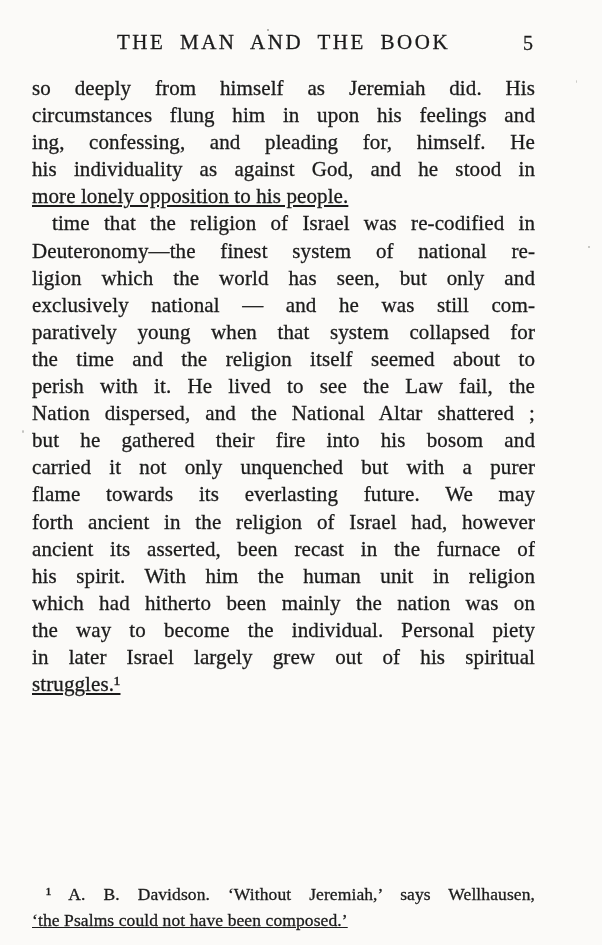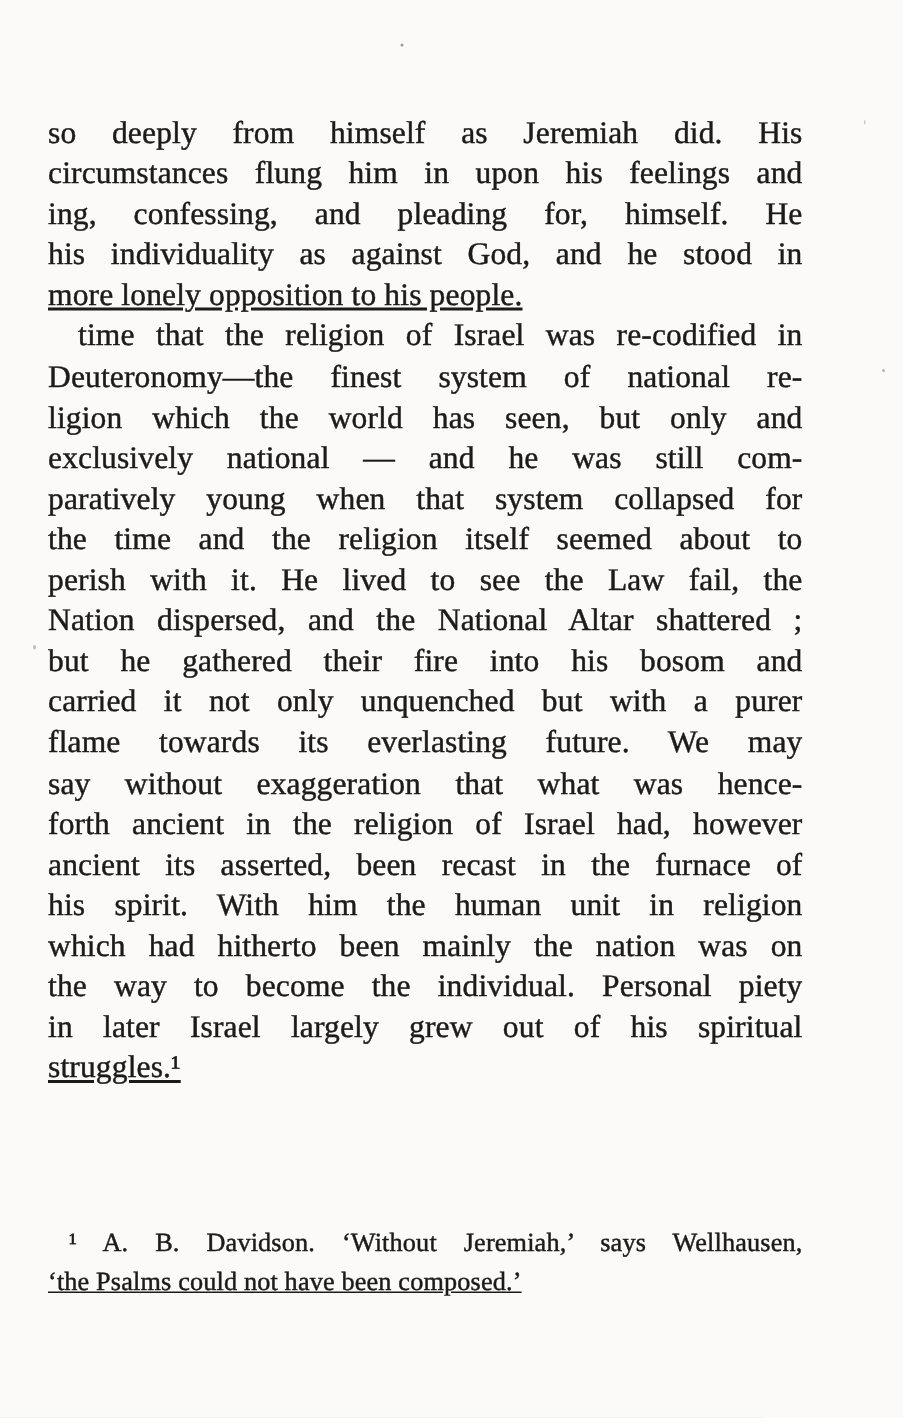--- a/index.html
+++ b/index.html
@@ -62,21 +62,21 @@
     text-align-last: left;
     text-decoration: underline;
   }
   .para.indent-first .line:first-child {
     text-indent: 20px;
   }
 
   
   .footnote {
     position: absolute;
-    top: 816px;
+    top: 882px;
     left: 32px;
     width: 503px;
     font-size: 17.5px;
     line-height: 25.5px;
     letter-spacing: 0.1px;
   }
   .footnote .line {
     height: 25.5px;
   }
   .footnote.indent-first .line:first-child {
@@ -92,20 +92,24 @@
   .speck.s1 { left: 267px; top: 29px;  width: 2px; height: 2px; }
   .speck.s2 { left: 22px;  top: 430px; width: 2px; height: 3px; opacity: .6; }
   .speck.s3 { left: 588px; top: 246px; width: 2px; height: 2px; opacity: .7; }
   .speck.s4 { left: 576px; top: 80px;  width: 1px; height: 3px; opacity: .5; }
 </style>
 </head>
 <body>
 
 <div class="book-page">
 
+  <div class="running-header">
+    <div class="title">THE MAN AND THE BOOK</div>
+    <div class="pagenum">5</div>
+  </div>
 
   <div class="body-text">
     <div class="para">
         <div class="line">so deeply from himself as Jeremiah did. His</div>
         <div class="line">circumstances flung him in upon his feelings and</div>
         <div class="line">ing, confessing, and pleading for, himself. He</div>
         <div class="line">his individuality as against God, and he stood in</div>
         <div class="line line-last">more lonely opposition to his people.</div>
       </div>
     <div class="para indent-first">
@@ -113,21 +117,20 @@
         <div class="line">Deuteronomy—the finest system of national re-</div>
         <div class="line">ligion which the world has seen, but only and</div>
         <div class="line">exclusively national — and he was still com-</div>
         <div class="line">paratively young when that system collapsed for</div>
         <div class="line">the time and the religion itself seemed about to</div>
         <div class="line">perish with it. He lived to see the Law fail, the</div>
         <div class="line">Nation dispersed, and the National Altar shattered ;</div>
         <div class="line">but he gathered their fire into his bosom and</div>
         <div class="line">carried it not only unquenched but with a purer</div>
         <div class="line">flame towards its everlasting future. We may</div>
-        <div class="line">say without exaggeration that what was hence-</div>
         <div class="line">forth ancient in the religion of Israel had, however</div>
         <div class="line">ancient its asserted, been recast in the furnace of</div>
         <div class="line">his spirit. With him the human unit in religion</div>
         <div class="line">which had hitherto been mainly the nation was on</div>
         <div class="line">the way to become the individual. Personal piety</div>
         <div class="line">in later Israel largely grew out of his spiritual</div>
         <div class="line line-last">struggles.¹</div>
       </div>
   </div>
 

